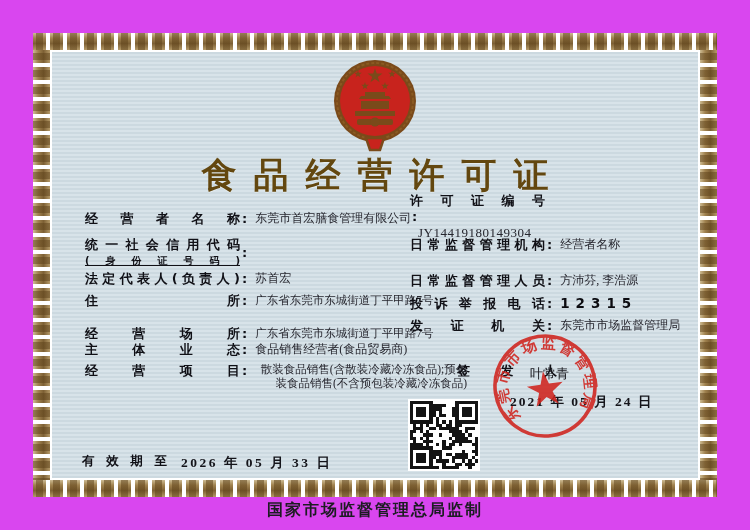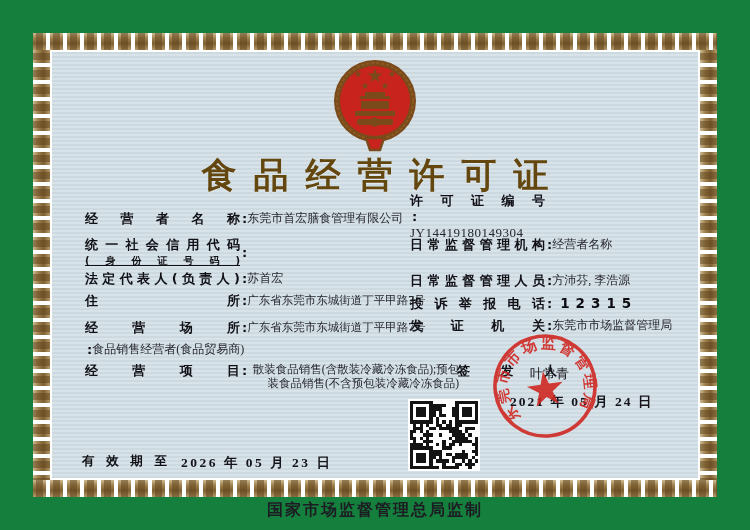--- a/index.html
+++ b/index.html
@@ -1,16 +1,16 @@
 <!DOCTYPE html>
 <html><head>
 <meta charset="utf-8">
 <style>
   html,body{margin:0;padding:0;background:#ffffff;}
-  .page{position:relative;width:750px;height:530px;background:#15803d;overflow:hidden;
+  .page{position:relative;width:750px;height:530px;background:#d946ef;overflow:hidden;
         font-family:"DejaVu Sans","Liberation Sans",sans-serif;}
 
   
   .frame{position:absolute;left:33px;top:33px;width:684px;height:464px;}
   .strip{position:absolute;}
   .strip-h{left:0;width:100%;height:17px;
     background-image:
       repeating-linear-gradient(90deg, transparent 0 13px, #ffffff 13px 17px),
       repeating-linear-gradient(90deg, transparent 0 3px, rgba(92,64,24,.50) 3px 10px, transparent 10px 17px),
       linear-gradient(180deg,#cdbb93 0%,#a0824f 30%,#7d6034 62%,#b59a68 100%);}
@@ -41,21 +41,21 @@
   
   .row{position:absolute;display:flex;align-items:flex-start;line-height:16px;}
   .lbl{font-weight:bold;color:#101016;font-size:13px;
        text-align:justify;text-align-last:justify;text-justify:inter-character;}
   .w155{width:155px;}
   .w135{width:135px;}
   .w100{width:100px;margin-left:47px;}
   .w85{width:85px;font-size:12.5px;}
   .colon{font-weight:bold;color:#101016;font-size:13px;margin-left:2px;}
   .val{font-family:"Liberation Serif","DejaVu Serif",serif;color:#26262e;
-       font-size:12px;line-height:15px;}
+       font-size:12px;margin-left:8px;line-height:15px;}
   .val-id{font-size:13px;letter-spacing:0.5px;}
   .val-phone{font-family:"DejaVu Sans","Liberation Sans",sans-serif;font-weight:bold;
        font-size:13.5px;letter-spacing:6px;color:#0b0b10;margin-left:8px;margin-top:-1px;}
   .val-wrap{width:212px;text-align:right;}
   .lblcol .sub{margin-top:0px;font-size:10px;text-decoration:underline;}
 
   .issuer-name{position:absolute;left:478px;top:313px;
        font-family:"Liberation Serif","DejaVu Serif",serif;font-size:13px;color:#17171d;}
   .issue-date{position:absolute;left:458px;top:341px;
        font-family:"Liberation Serif","DejaVu Serif",serif;font-weight:bold;
@@ -129,27 +129,28 @@
       <div class="colon">:</div>
       <div class="val">苏首宏</div>
     </div>
 
     <div class="row" style="left:33px;top:241px;">
       <div class="lbl w155">住所</div>
       <div class="colon">:</div>
       <div class="val" style="font-size:11.5px;">广东省东莞市东城街道丁平甲路7号</div>
     </div>
 
-    <div class="row" style="left:33px;top:268px;">
+    <div class="row" style="left:33px;top:274px;">
       <div class="lbl w155">经营场所</div>
       <div class="colon">:</div>
       <div class="val" style="font-size:11.5px;">广东省东莞市东城街道丁平甲路7号</div>
     </div>
 
     <div class="row" style="left:33px;top:290px;">
+      <div class="lbl w155">主体业态</div>
       <div class="colon">:</div>
       <div class="val">食品销售经营者(食品贸易商)</div>
     </div>
 
     <div class="row" style="left:33px;top:311px;">
       <div class="lbl w155">经营项目</div>
       <div class="colon">:</div>
       <div class="val val-wrap" style="font-size:11.5px;line-height:13.5px;">散装食品销售(含散装冷藏冷冻食品);预包装食品销售(不含预包装冷藏冷冻食品)</div>
     </div>
 
@@ -443,20 +444,20 @@
       </defs>
       <circle cx="55" cy="55" r="50" fill="none" stroke="#d0241e" stroke-width="3.6"></circle>
       <use href="#sealstar" transform="translate(55,59) scale(1.9)" fill="#d0241e"></use>
       <text fill="#d0241e" font-size="15" font-weight="bold" letter-spacing="1" font-family="'Liberation Serif','DejaVu Serif',serif" transform="translate(1,1)">
         <textPath href="#sealArc" startOffset="1%" textLength="178">东莞市市场监督管理局</textPath>
       </text>
     </svg>
 
     <div class="validity">
       <div class="lbl w85">有效期至</div>
-      <div class="vdate">2026 年 05 月 23 日</div>
+      <div class="vdate">2026 年 05 月 33 日</div>
     </div>
 
   </div>
 
   <div class="footer">国家市场监督管理总局监制</div>
 
 </div>
 
 </body></html>

